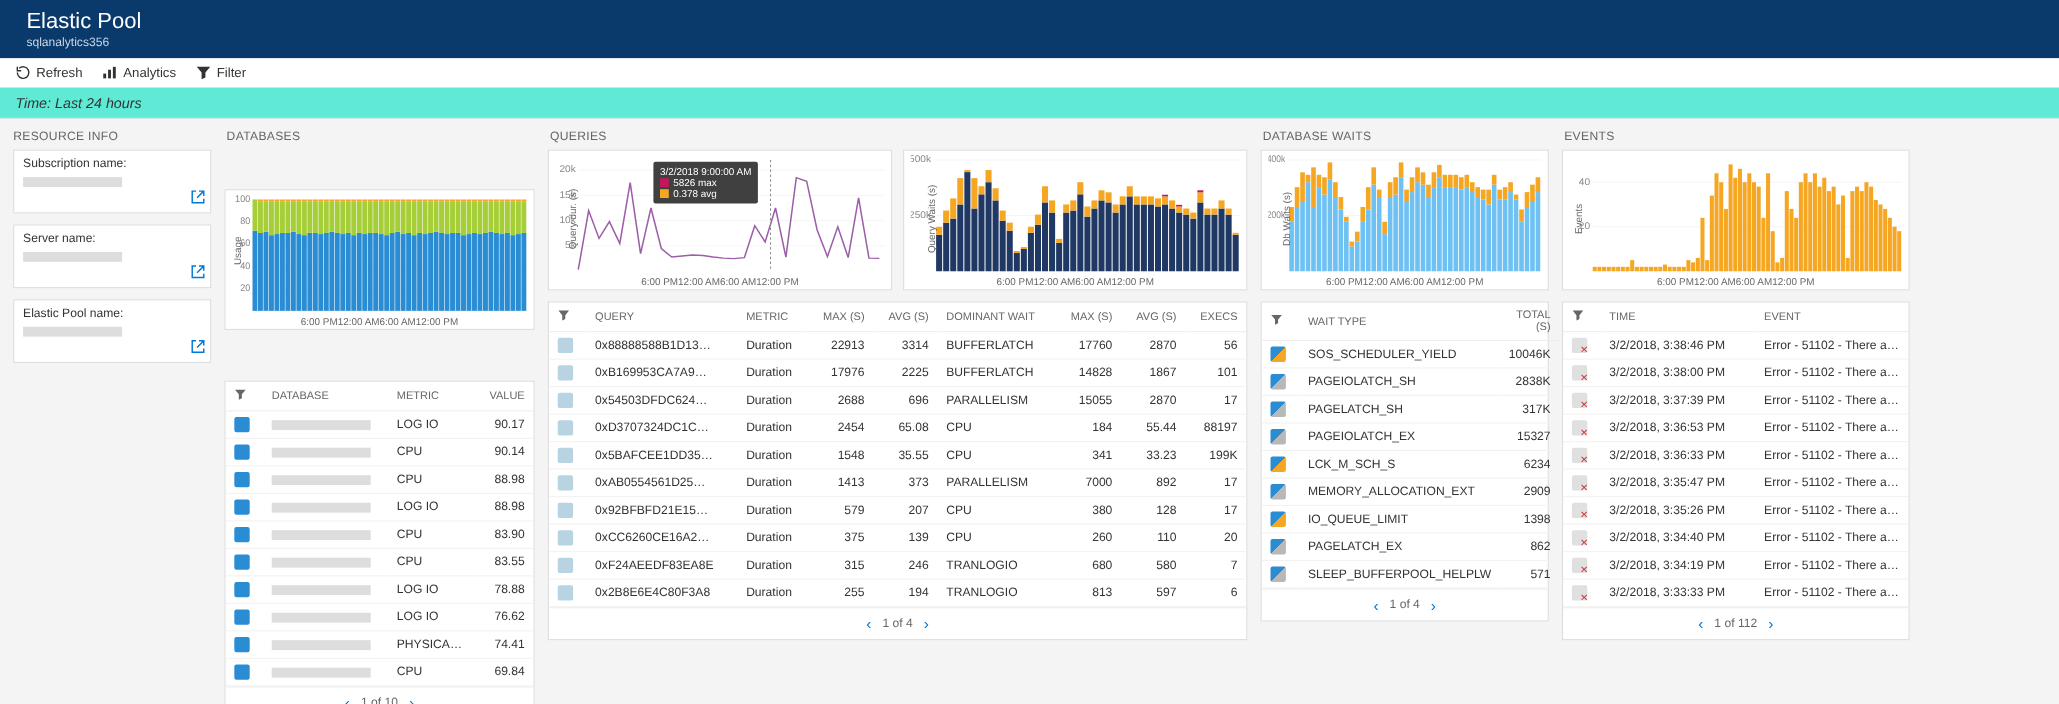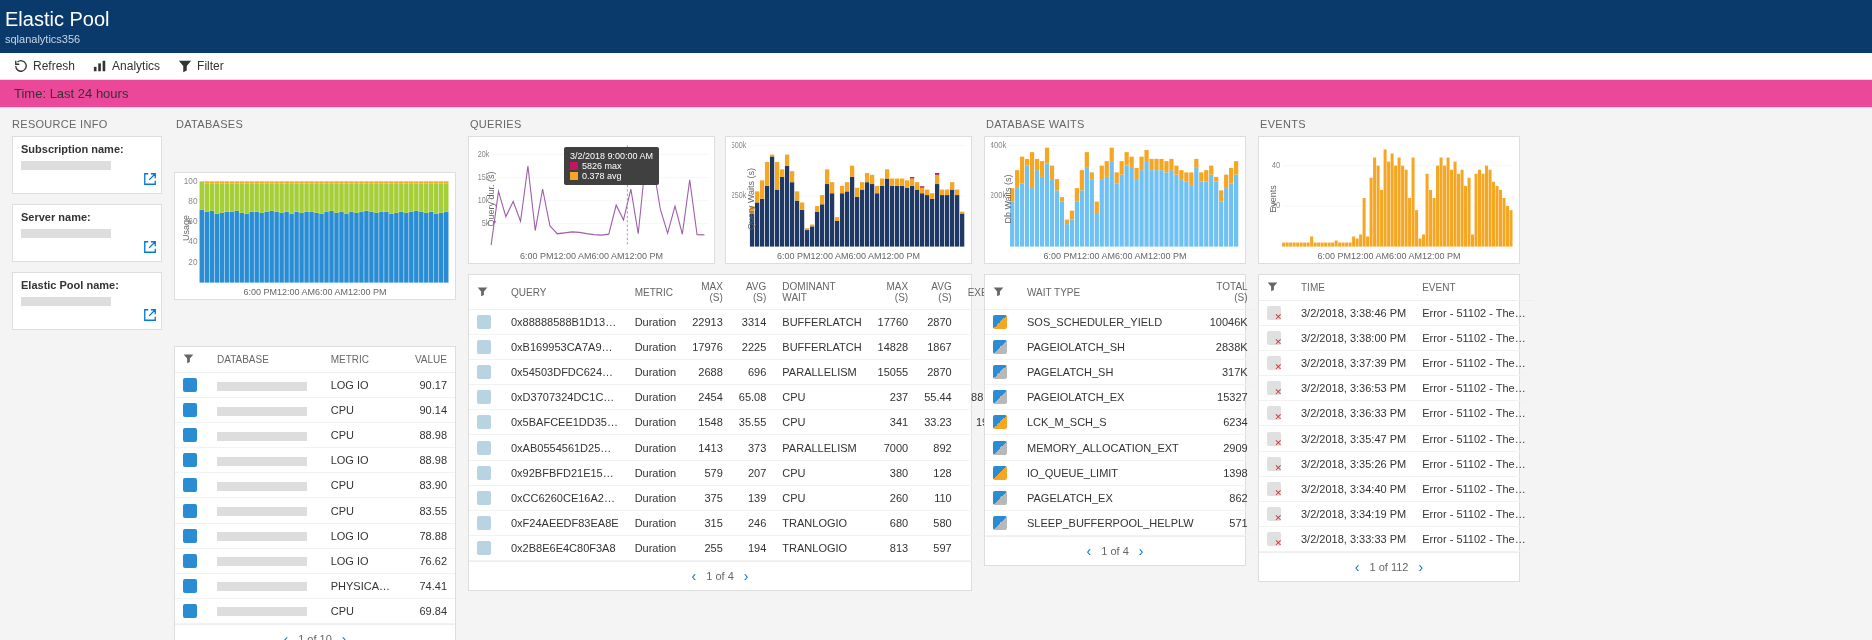--- a/index.html
+++ b/index.html
@@ -1,32 +1,32 @@
 <!DOCTYPE html>
 <html><head>
 <meta charset="utf-8">
 <style>
 * { box-sizing: border-box; margin: 0; padding: 0; }
 body { font-family: "Segoe UI", sans-serif; font-size: 12px; background: #f4f4f4; color: #333; }
 
-.header { background: #0a3a6b; color: #fff; padding: 8px 5px; }
+.header { background: #0a3a6b; color: #fff; padding: 8px 24px; }
 .header .title { font-size: 20px; font-weight: 300; }
 .header .subtitle { font-size: 11px; color: #c8d6e5; margin-top: 2px; }
 
 .toolbar { background: #fff; border-bottom: 1px solid #e0e0e0; padding: 6px 14px; display: flex; gap: 18px; align-items: center; }
 .tbtn { display: flex; align-items: center; gap: 5px; cursor: pointer; font-size: 12px; color: #333; }
 .tbtn svg { width: 14px; height: 14px; }
 
-.timebar { background: #ec4899; border-bottom: 1px solid #e0e0e0; padding: 6px 14px; font-size: 13px; }
+.timebar { background: #5eead4; border-bottom: 1px solid #e0e0e0; padding: 6px 14px; font-size: 13px; font-style: italic; }
 
 .content { display: flex; gap: 12px; padding: 10px 12px; align-items: flex-start; }
 
-.resource-col { width: 150px; }
+.resource-col { width: 180px; }
 .section-title { font-size: 11px; color: #666; letter-spacing: 0.3px; margin-bottom: 6px; text-transform: uppercase; }
-.info-card { background: #fff; border: 1px solid #ddd; padding: 6px 8px; margin-bottom: 10px; position: relative; min-height: 58px; font-weight: bold; }
+.info-card { background: #fff; border: 1px solid #ddd; padding: 6px 8px; margin-bottom: 10px; position: relative; min-height: 58px; }
 .info-card .lbl { font-size: 11px; color: #333; margin-bottom: 4px; }
 .info-card .redacted { background: #ddd; height: 9px; width: 90px; margin-top: 6px; }
 .info-card .ext-link { position: absolute; right: 4px; bottom: 4px; color: #0078d4; cursor: pointer; }
 
 .panel { background: transparent; display: flex; flex-direction: column; }
 .panel .section-title { margin-left: 2px; }
 .panel .chart-box, .panel .table-box { background: #fff; border: 1px solid #ddd; }
 .chart-box { padding: 4px 6px 2px 6px; height: 128px; display: flex; flex-direction: column; }
 .chart-svg { flex: 1; width: 100%; }
 .chart-ticks { display: flex; justify-content: center; font-size: 9px; color: #666; }
@@ -48,23 +48,23 @@
 
 .pager { display: flex; justify-content: center; align-items: center; gap: 10px; padding: 6px; font-size: 11px; color: #666; border-top: 1px solid #eee; }
 .pager .nav { color: #0078d4; cursor: pointer; font-size: 14px; }
 
 .tooltip-box { position: absolute; background: #404040; color: #fff; font-size: 9px; padding: 4px 6px; border-radius: 2px; pointer-events: none; }
 .tooltip-row { display:flex; align-items:center; gap:4px; }
 .tooltip-sq { width:8px; height:8px; display:inline-block; }
 
 
 .w-db { width: 282px; gap: 36px; }
-.w-q  { width: 504px; }
+.w-q  { width: 636px; }
 .w-wt { width: 262px; }
-.w-ev { width: 262px; }
+.w-ev { width: 316px; }
 </style>
 </head>
 <body>
 
 <div class="header">
   <div class="title">Elastic Pool</div>
   <div class="subtitle">sqlanalytics356</div>
 </div>
 
 <div class="toolbar">
@@ -612,21 +612,21 @@
               <td class="r">2870</td>
               <td class="r">17</td>
             </tr>
             <tr>
               <td><span class="query-icon row-icon"></span></td>
               <td>0xD3707324DC1C…</td>
               <td>Duration</td>
               <td class="r">2454</td>
               <td class="r">65.08</td>
               <td>CPU</td>
-              <td class="r">237</td>
+              <td class="r">184</td>
               <td class="r">55.44</td>
               <td class="r">88197</td>
             </tr>
             <tr>
               <td><span class="query-icon row-icon"></span></td>
               <td>0x5BAFCEE1DD35…</td>
               <td>Duration</td>
               <td class="r">1548</td>
               <td class="r">35.55</td>
               <td>CPU</td>

